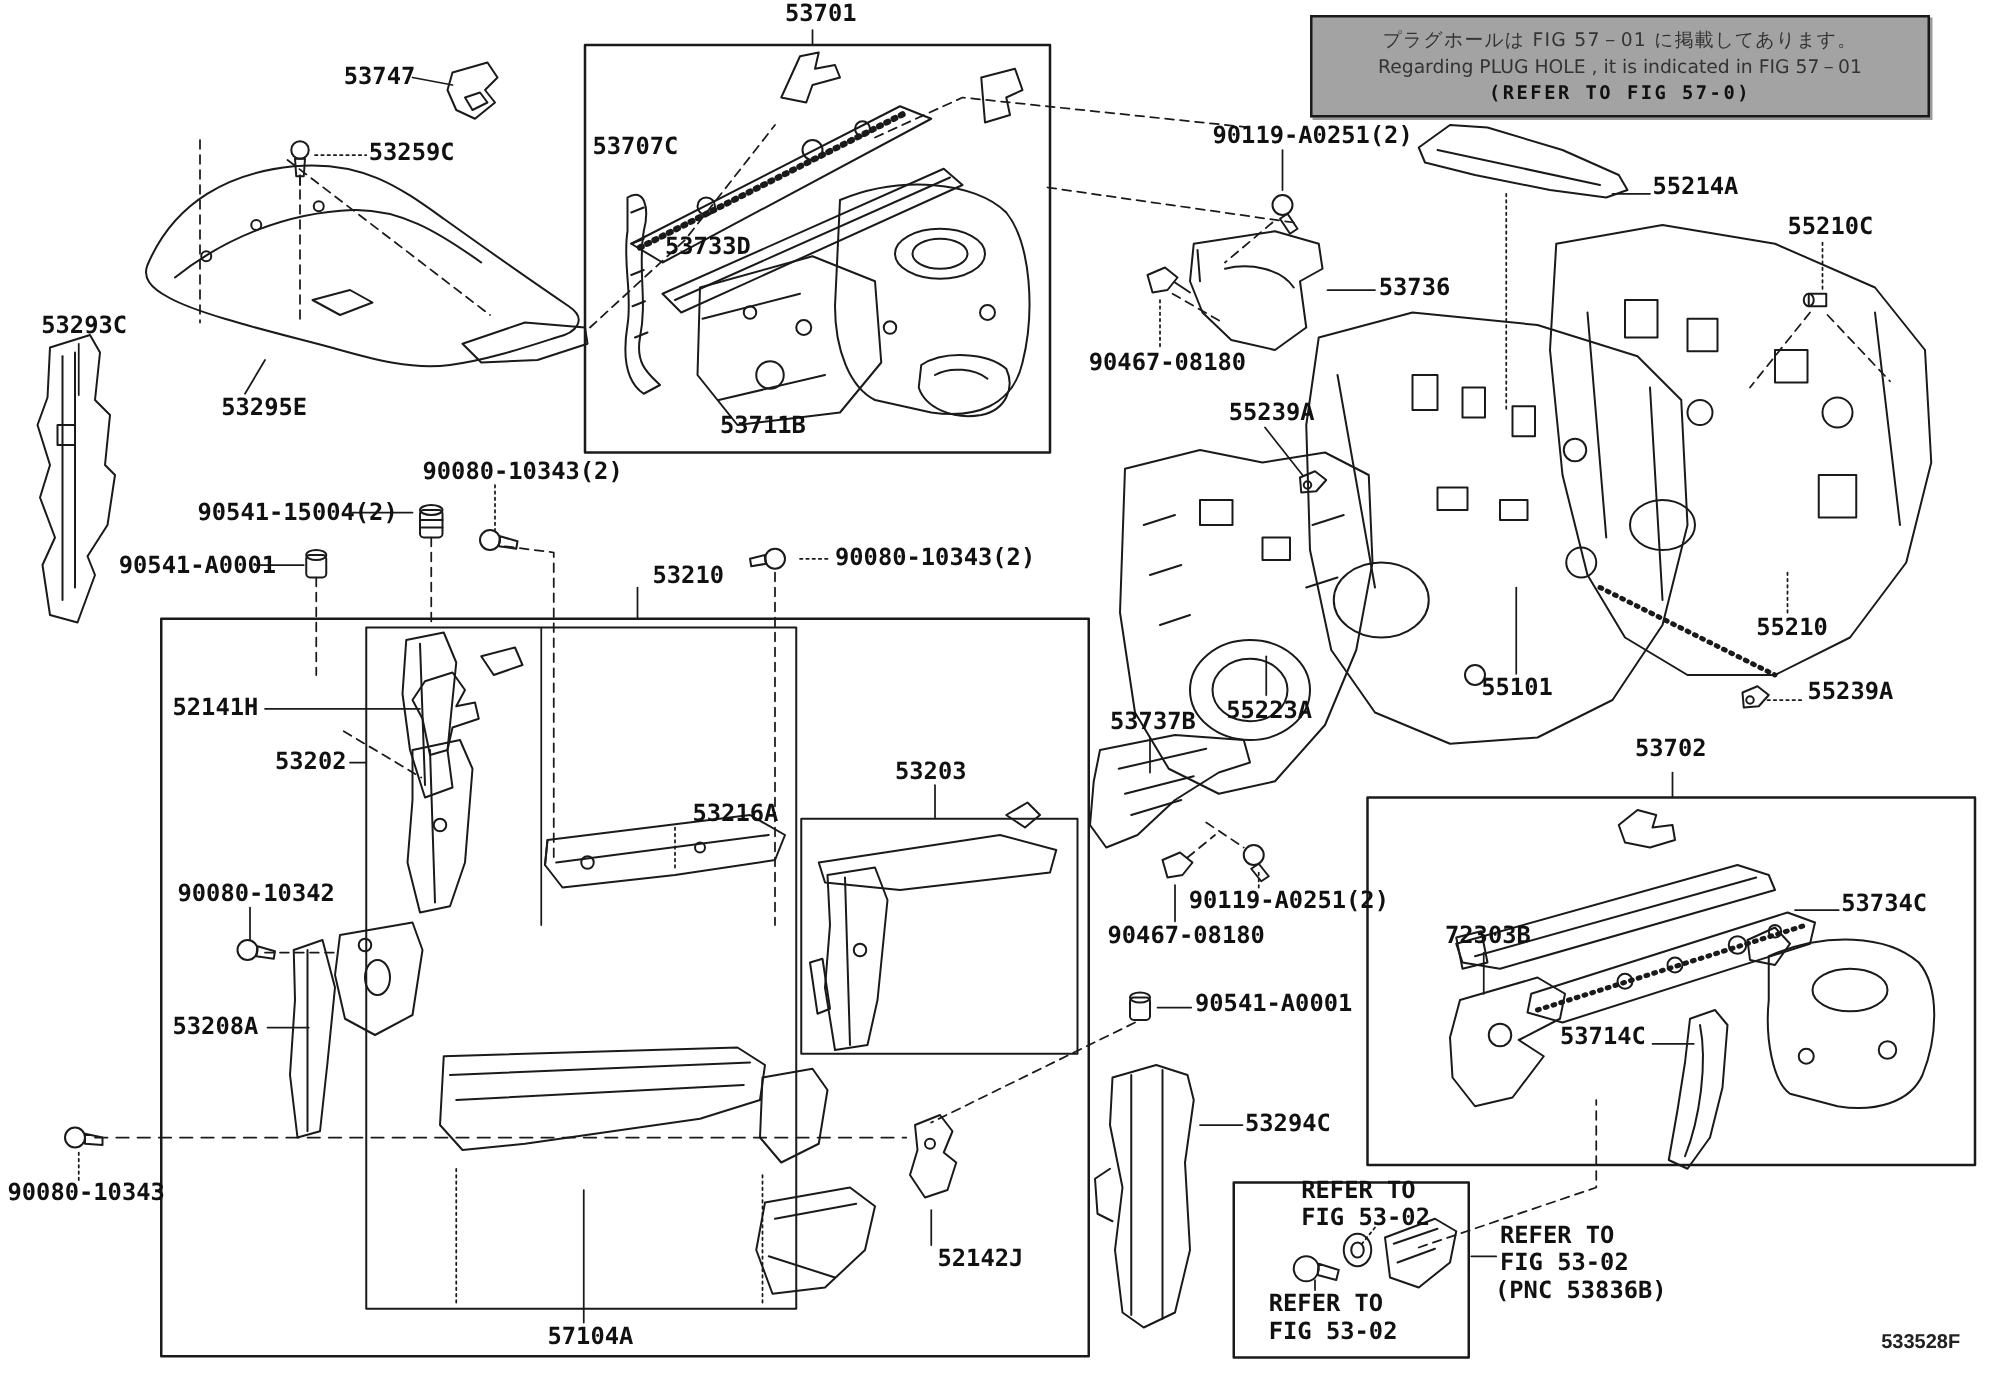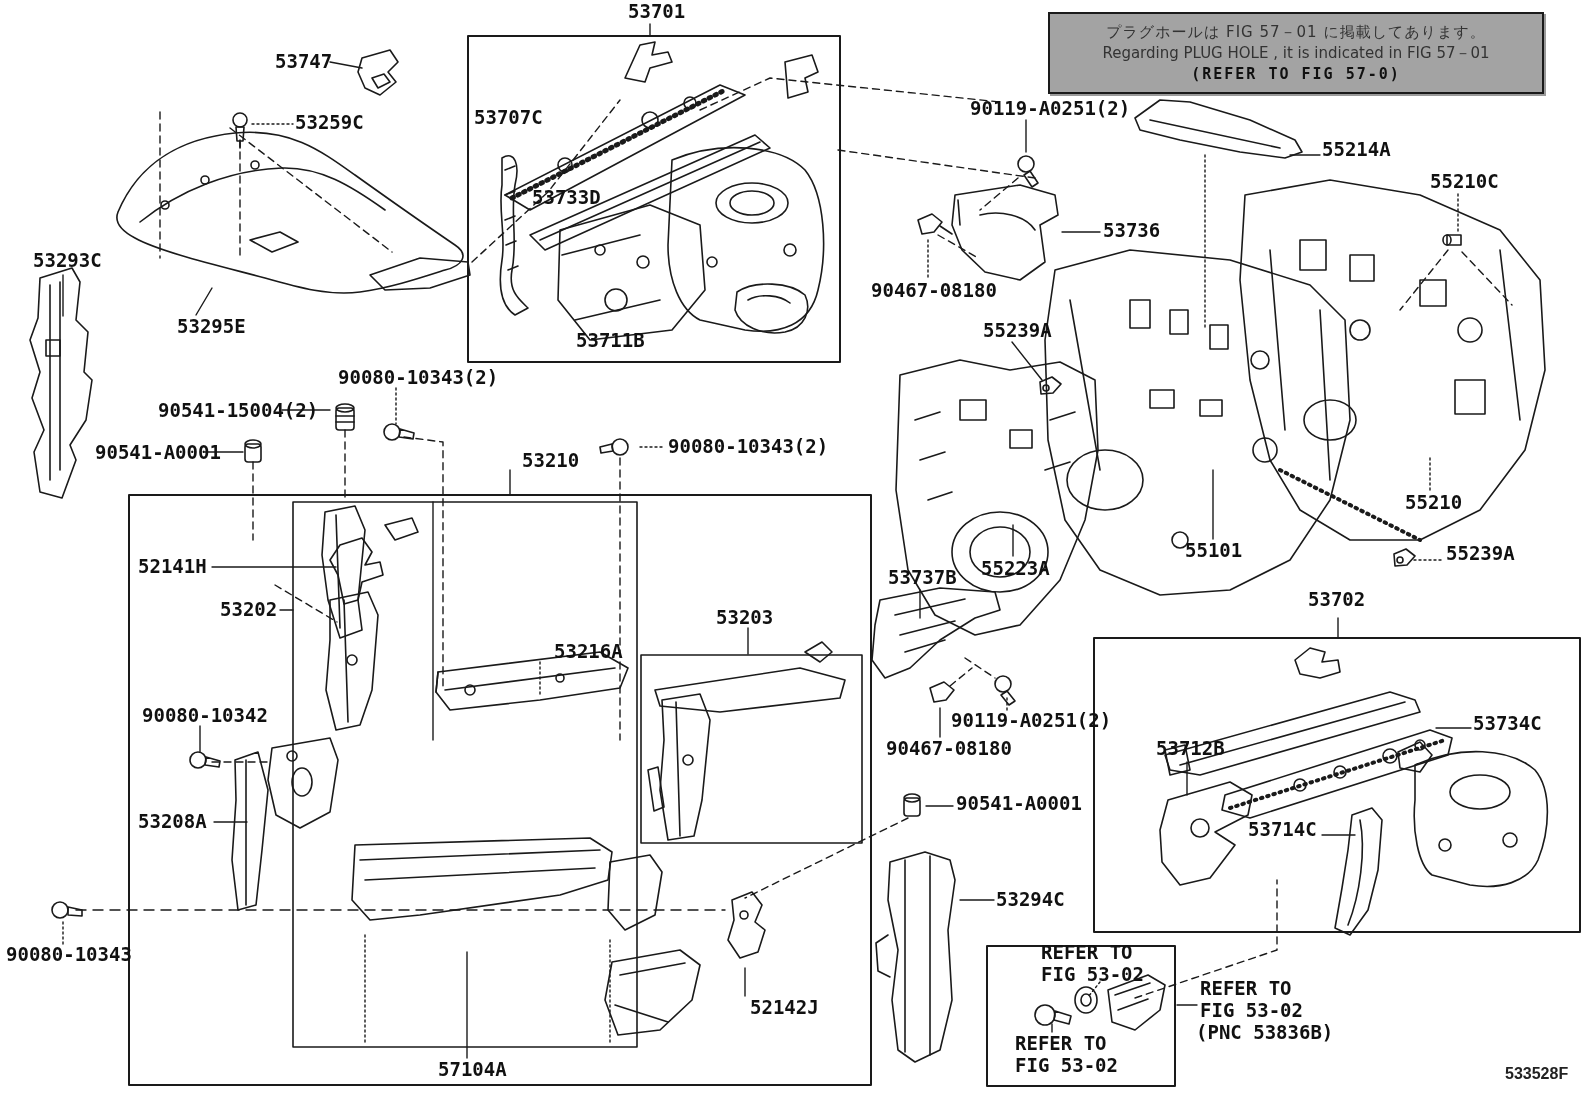--- a/index.html
+++ b/index.html
@@ -382,21 +382,21 @@
       <div class="lbl" style="left: 983px; top: 321px;">55239A</div>
       <div class="lbl" style="left: 981px; top: 559px;">55223A</div>
       <div class="lbl" style="left: 1185px; top: 541px;">55101</div>
       <div class="lbl" style="left: 1405px; top: 493px;">55210</div>
       <div class="lbl" style="left: 1446px; top: 544px;">55239A</div>
       <div class="lbl" style="left: 888px; top: 568px;">53737B</div>
       <div class="lbl" style="left: 951px; top: 711px;">90119-A0251(2)</div>
       <div class="lbl" style="left: 886px; top: 739px;">90467-08180</div>
       <div class="lbl" style="left: 956px; top: 794px;">90541-A0001</div>
       <div class="lbl" style="left: 1308px; top: 590px;">53702</div>
-      <div class="lbl" style="left: 1156px; top: 739px;">53712B</div>
+      <div class="lbl" style="left: 1156px; top: 739px;">72303B</div>
       <div class="lbl" style="left: 1473px; top: 714px;">53734C</div>
       <div class="lbl" style="left: 1248px; top: 820px;">53714C</div>
       <div class="lbl" style="left: 1041px; top: 943px;">REFER TO</div>
       <div class="lbl" style="left: 1041px; top: 965px;">FIG 53-02</div>
       <div class="lbl" style="left: 1015px; top: 1034px;">REFER TO</div>
       <div class="lbl" style="left: 1015px; top: 1056px;">FIG 53-02</div>
       <div class="lbl" style="left: 1200px; top: 979px;">REFER TO</div>
       <div class="lbl" style="left: 1200px; top: 1001px;">FIG 53-02</div>
       <div class="lbl" style="left: 1196px; top: 1023px;">(PNC 53836B)</div>
       <div class="lbl light" style="left: 1505px; top: 1065px; font-weight: bold;">533528F</div>

